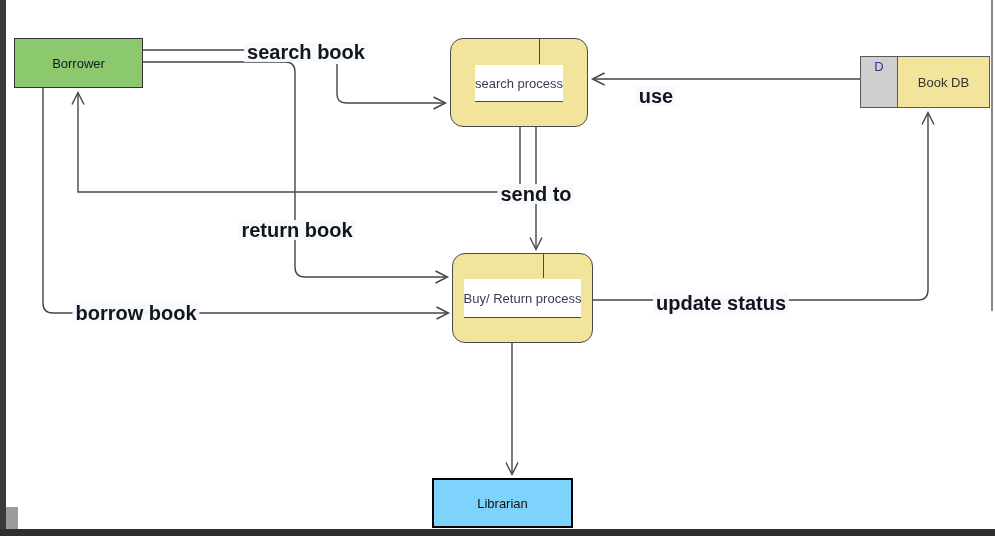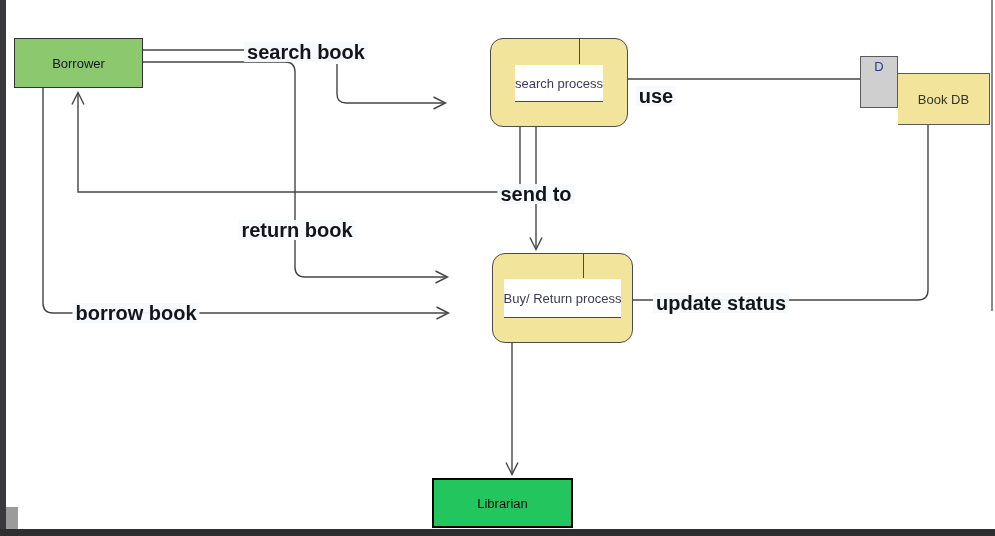--- a/index.html
+++ b/index.html
@@ -11,36 +11,36 @@
   .frame-corner{position:absolute;left:0;top:507px;width:18px;height:22px;background:#9b9b9b;}
   .edge-right-line{position:absolute;left:991px;top:0;width:2px;height:311px;background:#8a8a8a;}
 
   
   #wires{position:absolute;left:0;top:0;width:995px;height:536px;}
 
   
   .node{position:absolute;box-sizing:border-box;display:flex;align-items:center;justify-content:center;}
 
   .actor{background:#8cc86e;border:1.6px solid #333333;color:#0f172a;font-size:13px;}
-  .terminator{background:#22c55e;border:2px solid #000000;color:#111111;font-size:13px;}
+  .terminator{background:#7dd3fc;border:2px solid #000000;color:#111111;font-size:13px;}
 
   .process{border:1.6px solid #4a4a4a;border-radius:13px;background:#f2e49b;overflow:hidden;
-           display:flex;flex-direction:column;margin-left:40px;}
+           display:flex;flex-direction:column;}
   .process .band-top{position:relative;background:#f2e49b;border-bottom:1.4px solid #4a4a4a;}
   .process .band-top .tab-divider{position:absolute;left:20px;top:0;bottom:0;width:1.4px;background:#4a4a4a;}
   .process .band-mid{background:#ffffff;border-bottom:1.4px solid #4a4a4a;display:flex;align-items:center;
                      justify-content:center;color:#3a3a55;font-size:13px;white-space:nowrap;}
   .process .band-bot{background:#f2e49b;flex:1;}
 
   .datastore{position:absolute;display:flex;}
   .datastore .ds-key{width:38px;height:52px;background:#cfcfcf;border:1.6px solid #5a5a5a;
                      box-sizing:border-box;text-align:center;color:#2b3a8c;font-size:13px;padding-top:2px;}
   .datastore .ds-body{width:92px;height:52px;background:#f2e49b;border:1.6px solid #5a5a5a;border-left:none;
                       box-sizing:border-box;display:flex;align-items:center;justify-content:center;
-                      color:#333333;font-size:13px;margin-top:17px;}
+                      color:#333333;font-size:13px;}
 
   .flow-label{position:absolute;transform:translate(-50%,-50%);font-size:20px;font-weight:bold;
               color:#14141c;background:rgba(247,250,253,0.95);padding:0 3px;white-space:nowrap;line-height:20px;}
 </style>
 </head>
 <body>
 
 <div id="stage">
 
   <svg id="wires" viewBox="0 0 995 536">

